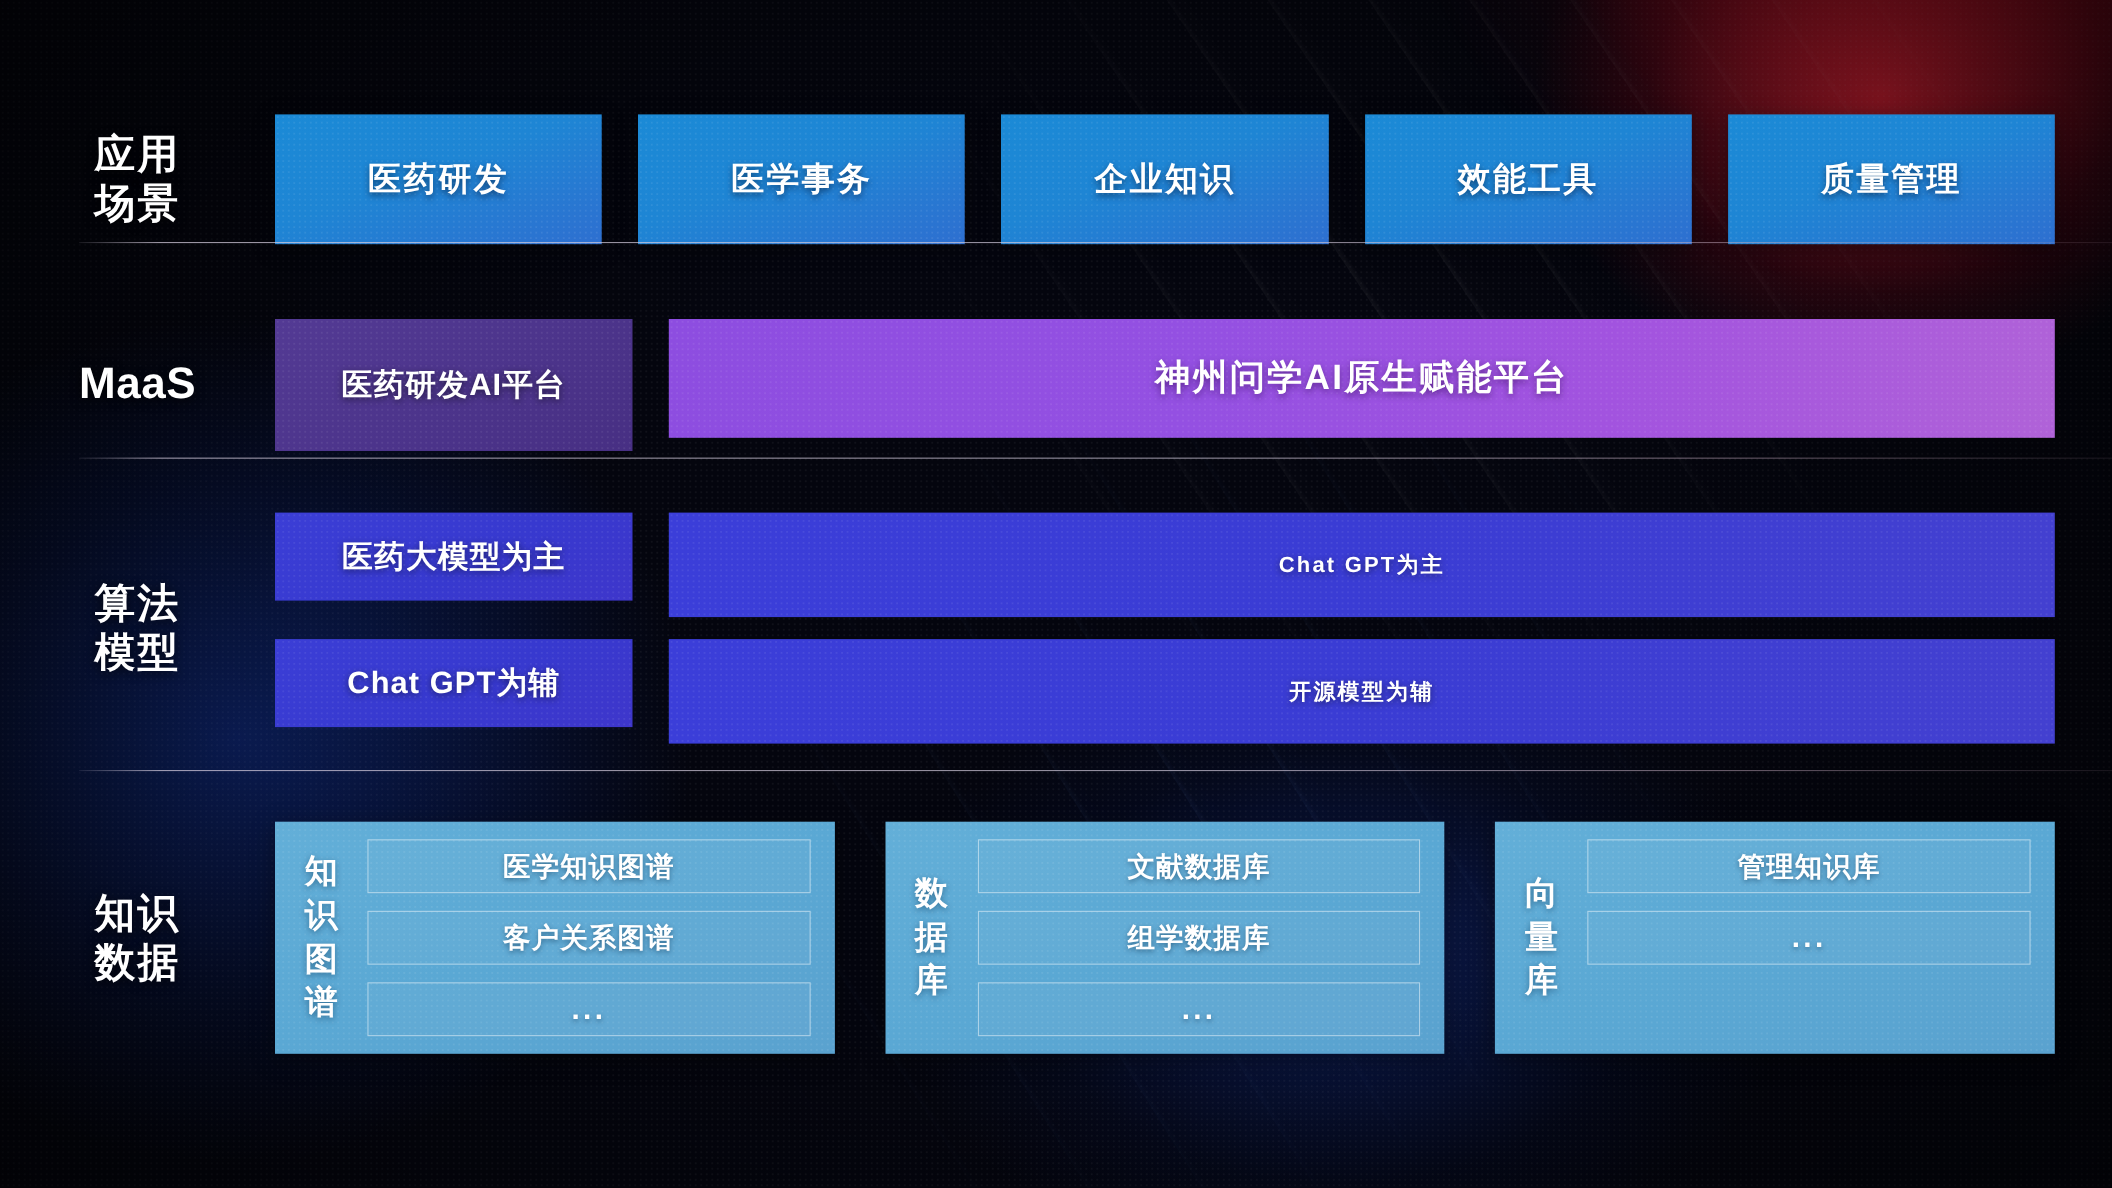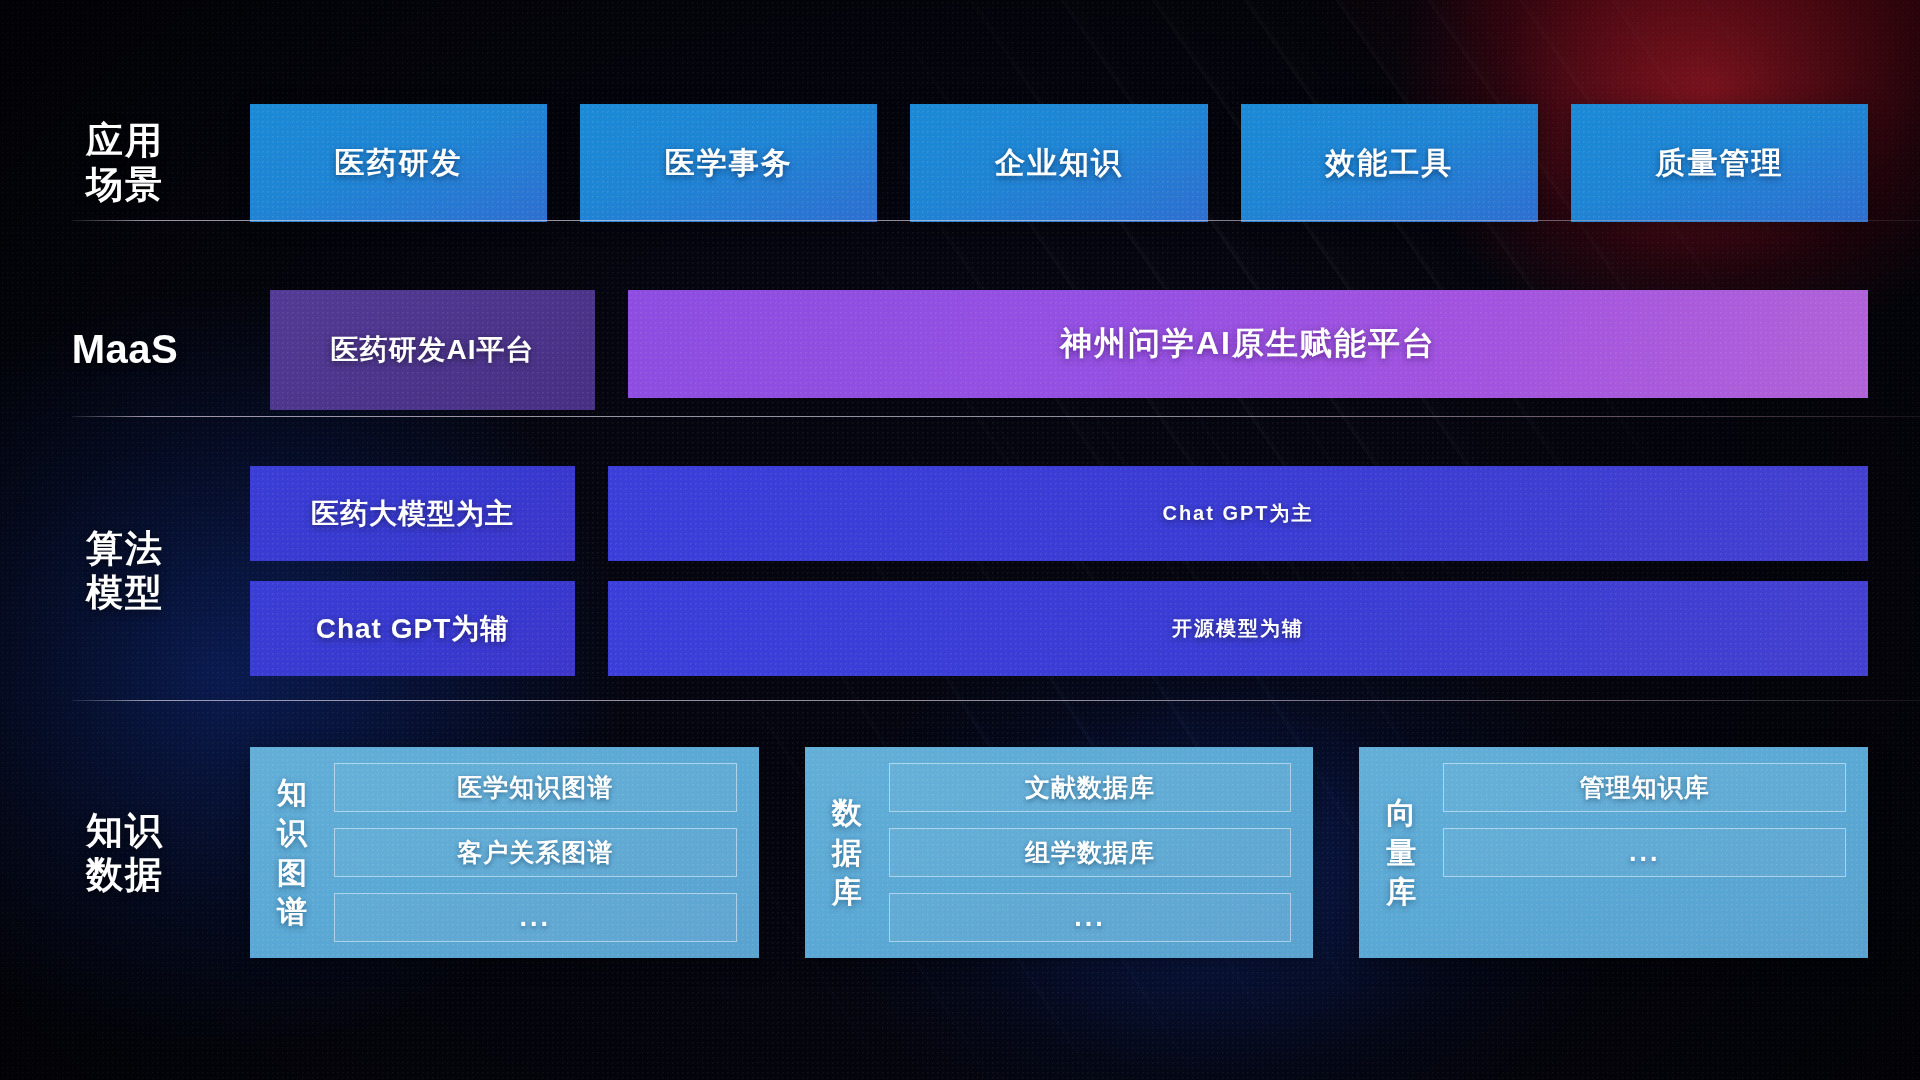--- a/index.html
+++ b/index.html
@@ -135,21 +135,20 @@
   #row-maas { top:290px; height:120px; }
   .maas { gap:33px; padding-right:52px; }
   .maas-left {
     flex:0 0 325px;
     height:120px;
     display:flex; align-items:center; justify-content:center;
     background:linear-gradient(150deg,#533a94 0%,#4c348b 55%,#472f83 100%);
     color:#ffffff; font-size:28px; font-weight:bold; letter-spacing:1px;
     text-shadow:0 2px 7px rgba(0,0,0,0.5);
     position:relative;
-    margin-left:20px;
   }
   .maas-right {
     flex:1;
     height:108px;
     display:flex; align-items:center; justify-content:center;
     background:linear-gradient(100deg,#8d4de0 0%,#9450e2 38%,#a253df 68%,#b062d8 100%);
     color:#ffffff; font-size:32px; font-weight:bold; letter-spacing:2px;
     text-shadow:0 2px 7px rgba(40,0,70,0.5);
     position:relative;
   }
@@ -157,21 +156,21 @@
     content:""; position:absolute; inset:0;
     background-image:radial-gradient(rgba(255,255,255,0.07) 1px, rgba(0,0,0,0) 1px);
     background-size:5px 5px; pointer-events:none;
   }
 
   
   #row-algo { top:466px; height:210px; }
   .algo-wrap { flex:1; display:flex; flex-direction:column; gap:20px; padding-right:52px; }
   .algo-line { display:flex; gap:33px; }
   .algo-left {
-    flex:0 0 325px; height:95px;
+    flex:0 0 325px; height:80px;
     display:flex; align-items:center; justify-content:center;
     background:linear-gradient(150deg,#3b3ed6 0%,#3739cf 55%,#3e36cb 100%);
     color:#ffffff; font-size:28px; font-weight:bold; letter-spacing:1px;
     text-shadow:0 2px 7px rgba(0,0,0,0.45);
     position:relative;
   }
   .algo-right {
     flex:1; height:95px;
     display:flex; align-items:center; justify-content:center;
     background:linear-gradient(100deg,#3b3ed9 0%,#3a3cd4 50%,#4340d0 100%);

